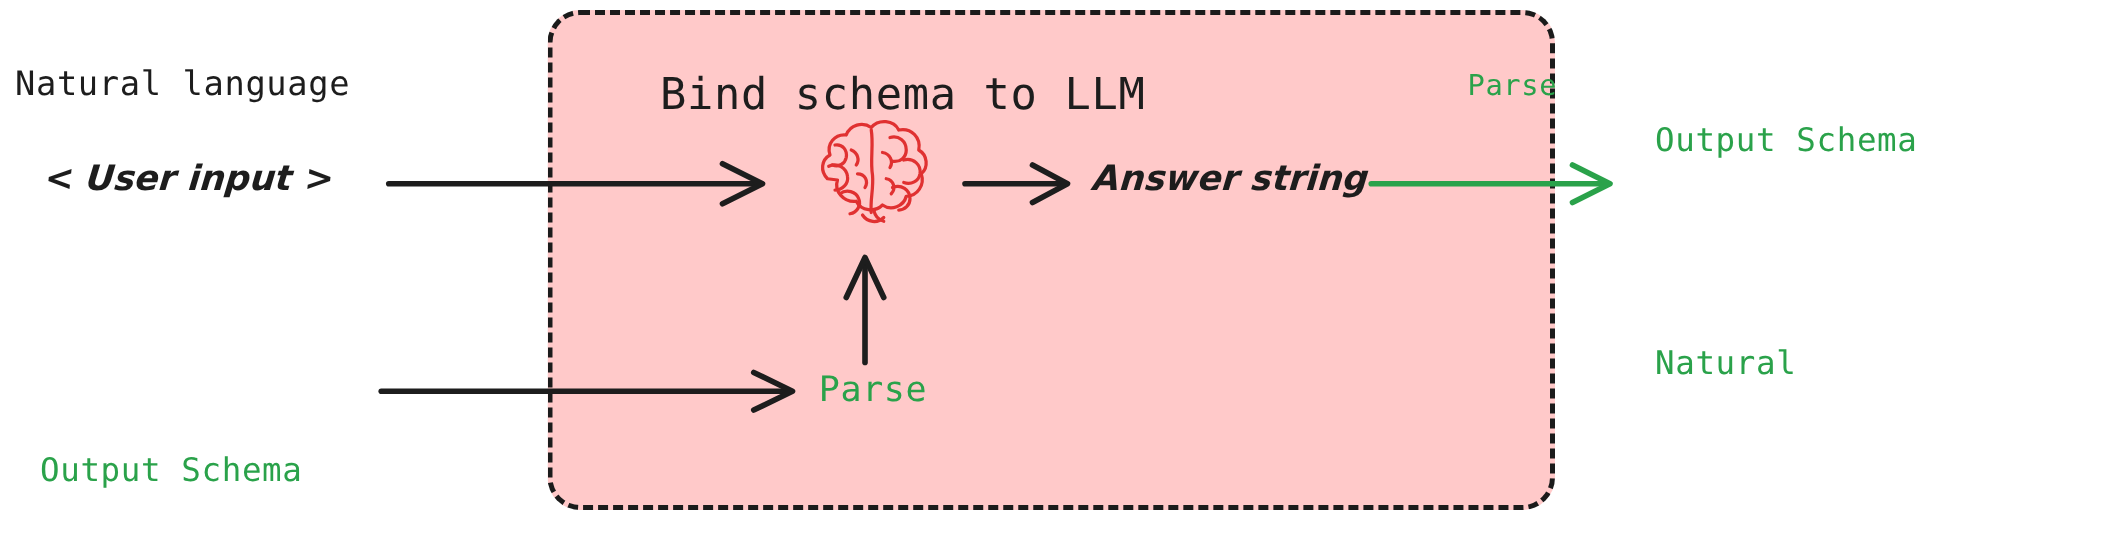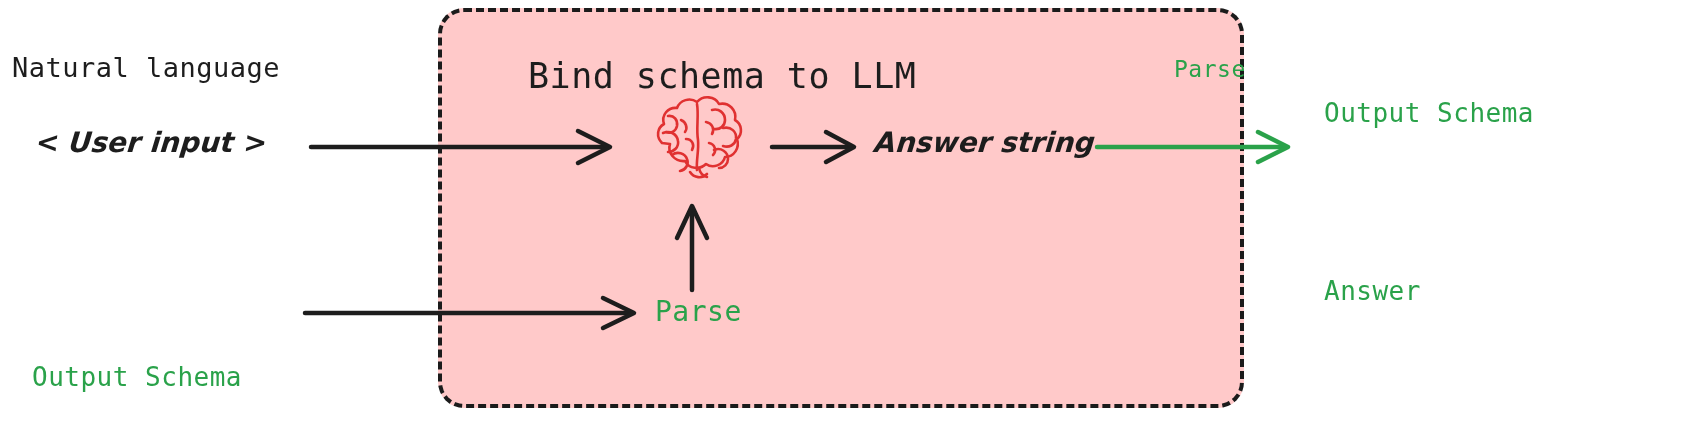--- a/index.html
+++ b/index.html
@@ -103,21 +103,21 @@
 
   <div class="mono-green" id="label-parse">Parse</div>
 
   <div class="mono-green" id="label-tool">Parse</div>
 
   <div class="hand" id="label-answer-string">Answer string</div>
 
   <div class="schema-block" id="schema-right">
     <div>Output Schema</div>
     <span class="gap"></span>
-    <div>Answer</div>
+    <div>Natural</div>
     
   </div>
 
   <svg id="arrow-layer" viewBox="0 0 1702 443">
 
     <g>
       <line x1="311" y1="147" x2="606" y2="147" stroke="#1d1d1d" stroke-width="4.5" stroke-linecap="round"></line>
       <polyline points="578,131 610,147 578,163" fill="none" stroke="#1d1d1d" stroke-width="4.5" stroke-linecap="round" stroke-linejoin="round"></polyline>
     </g>
 

